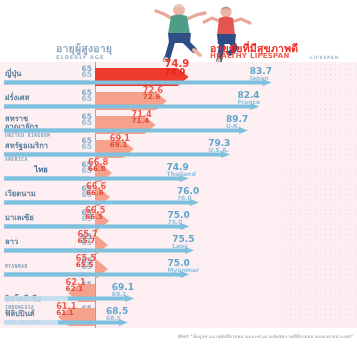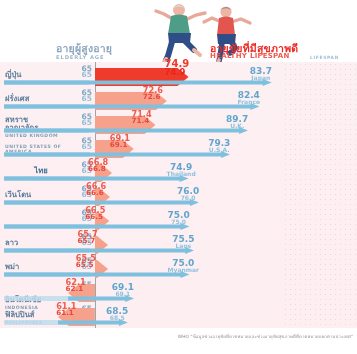--- a/index.html
+++ b/index.html
@@ -51,21 +51,21 @@
 
   .hdr-lifespan { left: 310px; top: 45px; color: #8fb4cc; }
   .hdr-lifespan .th { font-size: 10px; color:#93b6cd;padding-left:48px; }
   .hdr-lifespan .en { font-size: 4.4px; color:#a3c0d3; margin-top:1px; letter-spacing:.7px; }
 
   
   .rows { position: absolute; left: 0; top: 62px; width: 357px; height: 266px; }
   .row { position: absolute; left: 0; width: 357px; height: 24px; }
 
   .country {
-    position: absolute; left: 5px; top: 0px; width: 72px;
+    position: absolute; left: 5px; top: 0px; width: 72px; font-family: Liberation Mono, monospace;
   }
   .country .th {
     display:block; font-size: 7.6px; color:#5b7e9b; font-weight:700; line-height:1.05;
     white-space: pre-line;
   }
   .country .en {
     display:block; font-size: 4.6px; color:#7fa0b8; font-weight:700;
     letter-spacing:.5px; margin-top:1px; text-transform: uppercase;
   }
   .country.hilite .th { color:#3b6e94;text-align:center; }
@@ -103,21 +103,21 @@
 
   
   .hval {
     position: absolute; line-height: 1; text-align: left;
   }
   .hval .a { display:block; font-size: 8.2px; font-weight: 700; color:#f05a4a; }
   .hval .b { display:block; font-size: 7.2px; font-weight: 700; color:#e8483a; margin-top:-1px;}
   .hval.big .a { font-size: 10px; color:#ee3b2c; }
   .hval.big .b { font-size: 8.5px; color:#e8261b; }
 
-  .lval { position: absolute; line-height: 1; text-align: center; }
+  .lval { position: absolute; line-height: 1; text-align: left; }
   .lval .a { display:block; font-size: 9px; font-weight:700; color:#5fa6cd; }
   .lval .b { display:block; font-size: 6px; font-weight:700; color:#8dc2de; margin-top:-1px;}
 
   
   .footer {
     position: absolute; left: 0; top: 330px; width: 357px; height: 24px;
     background:#ffffff;
   }
   .footer .note {
     position:absolute; right: 4px; top: 4px;
@@ -264,20 +264,21 @@
             <path d="M0 1.6 H235.09 V0 L244.09 3.5 L235.09 7 V5.4 H0 Z" fill="#7fc0de"></path>
           </svg>
         </div>
         <div class="lval" style="left: 226.09px; top: 1px;">
           <span class="a">89.7</span>
           <span class="b">U.K.</span>
         </div>
       </div>
       <div class="row" style="top: 76px;">
         <div class="country" style="top: 5px;">
+          <span class="th">สหรัฐอเมริกา</span>
           <span class="en">United States of America</span>
         </div>
         <div class="band" style="left: 4px; top: 14px; width: 86px;"></div>
         <div class="age65">
           <span class="v1">65</span>
           <span class="v2">65</span>
         </div>
         <div class="hbar" style="top: 2px; left: 95px; width: 38.745px;">
           <svg viewBox="0 0 38.74499999999994 18" preserveAspectRatio="none">
             <path d="M0 0 H27.74499999999994 L38.74499999999994 9 L27.74499999999994 18 H0 Z" fill="#f5a18c"></path>
@@ -321,21 +322,21 @@
             <path d="M0 1.6 H175.55500000000006 V0 L184.55500000000006 3.5 L175.55500000000006 7 V5.4 H0 Z" fill="#7fc0de"></path>
           </svg>
         </div>
         <div class="lval" style="left: 166.555px; top: 1px;">
           <span class="a">74.9</span>
           <span class="b">Thailand</span>
         </div>
       </div>
       <div class="row" style="top: 124px;">
         <div class="country" style="top: 5px;">
-          <span class="th">เวีนโดน</span>
+          <span class="th">เวียดนาม</span>
           <span class="en">Vietnam</span>
         </div>
         <div class="band" style="left: 4px; top: 14px; width: 86px;"></div>
         <div class="age65">
           <span class="v1">65</span>
           <span class="v2">65</span>
         </div>
         <div class="hbar" style="top: 2px; left: 95px; width: 15.12px;">
           <svg viewBox="0 0 15.119999999999946 18" preserveAspectRatio="none">
             <path d="M0 0 H4.119999999999946 L15.119999999999946 9 L4.119999999999946 18 H0 Z" fill="#f5a18c"></path>
@@ -349,20 +350,24 @@
           <svg viewBox="0 0 194.95 7" preserveAspectRatio="none">
             <path d="M0 1.6 H185.95 V0 L194.95 3.5 L185.95 7 V5.4 H0 Z" fill="#7fc0de"></path>
           </svg>
         </div>
         <div class="lval" style="left: 176.95px; top: 1px;">
           <span class="a">76.0</span>
           <span class="b">76.0</span>
         </div>
       </div>
       <div class="row" style="top: 148px;">
+        <div class="country" style="top: 5px;">
+          <span class="th">มาเลเซีย</span>
+          <span class="en">Malaysia</span>
+        </div>
         <div class="band" style="left: 4px; top: 14px; width: 86px;"></div>
         <div class="age65">
           <span class="v1">65</span>
           <span class="v2">65</span>
         </div>
         <div class="hbar" style="top: 2px; left: 95px; width: 14.175px;">
           <svg viewBox="0 0 14.174999999999999 18" preserveAspectRatio="none">
             <path d="M0 0 H3.174999999999999 L14.174999999999999 9 L3.174999999999999 18 H0 Z" fill="#f5a18c"></path>
           </svg>
         </div>
@@ -404,21 +409,20 @@
             <path d="M0 1.6 H181.225 V0 L190.225 3.5 L181.225 7 V5.4 H0 Z" fill="#7fc0de"></path>
           </svg>
         </div>
         <div class="lval" style="left: 172.225px; top: 1px;">
           <span class="a">75.5</span>
           <span class="b">Laos</span>
         </div>
       </div>
       <div class="row" style="top: 196px;">
         <div class="country" style="top: 5px;">
-          <span class="th">พม่า</span>
           <span class="en">Myanmar</span>
         </div>
         <div class="band" style="left: 4px; top: 14px; width: 86px;"></div>
         <div class="age65">
           <span class="v1">65</span>
           <span class="v2">65</span>
         </div>
         <div class="hbar" style="top: 2px; left: 95px; width: 13px;">
           <svg viewBox="0 0 13 18" preserveAspectRatio="none">
             <path d="M0 0 H2 L13 9 L2 18 H0 Z" fill="#f5a18c"></path>

